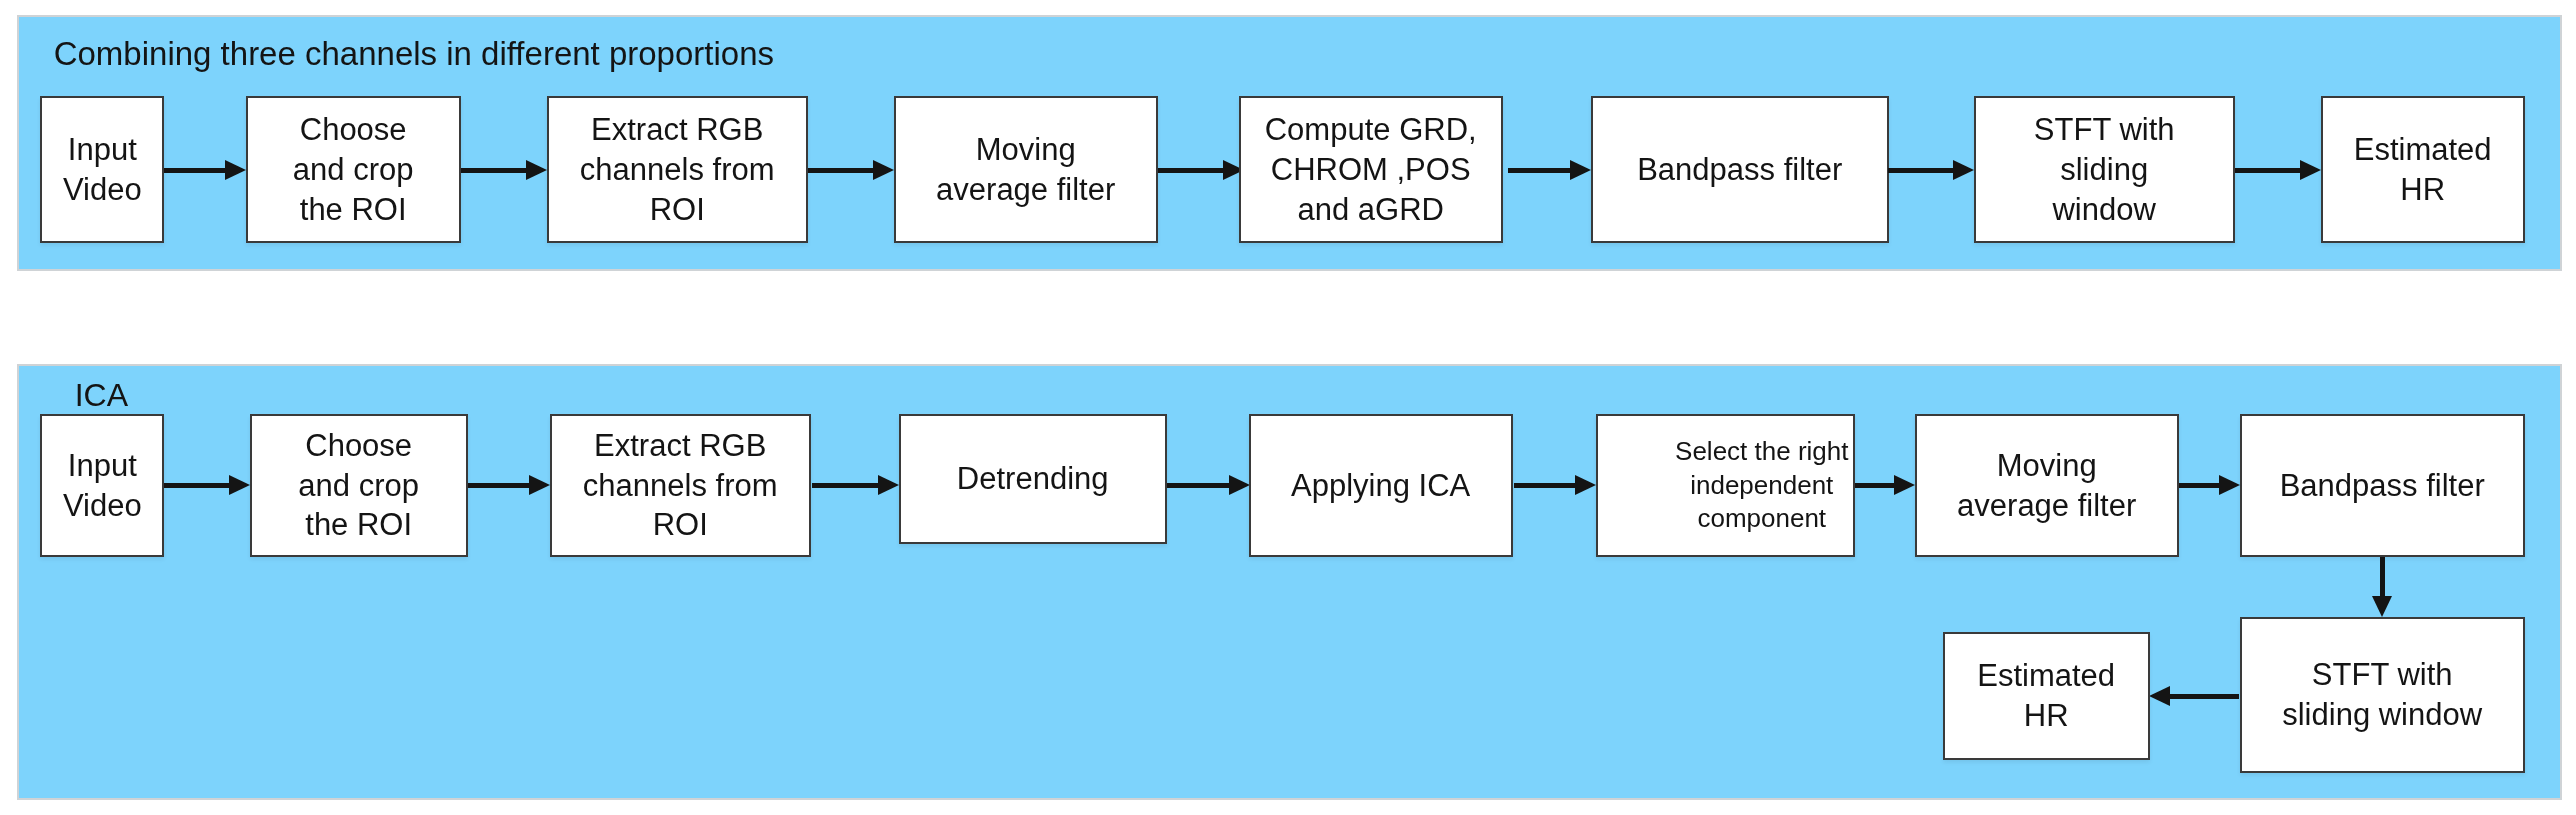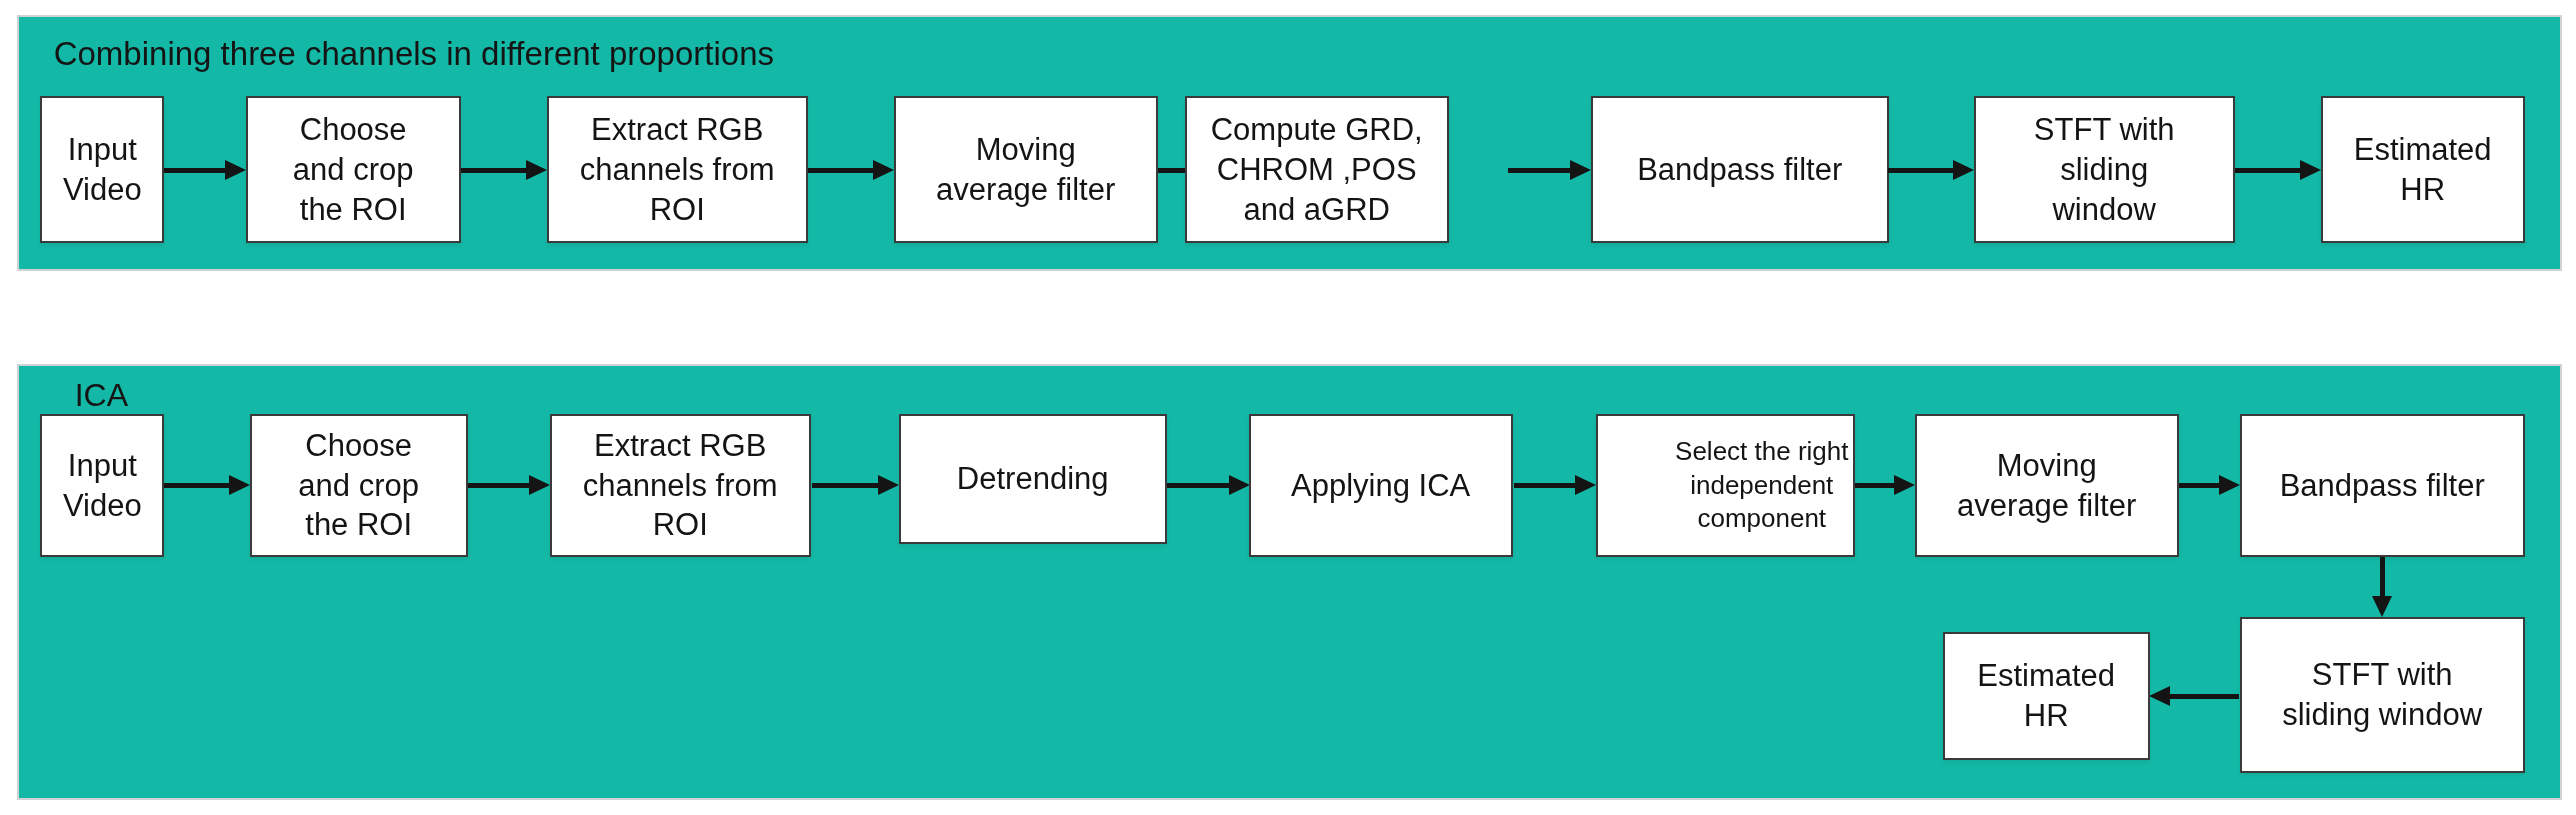--- a/index.html
+++ b/index.html
@@ -5,21 +5,21 @@
   * { margin:0; padding:0; box-sizing:border-box; }
   html,body { background:#ffffff; }
   body {
     width:2576px; height:816px;
     position:relative;
     font-family:"Liberation Sans","DejaVu Sans",sans-serif;
     color:#111111;
   }
   .panel {
     position:absolute;
-    background:#14b8a6;
+    background:#7dd3fc;
     border:2.1px solid #cfd3d6;
   }
   .panel1 { left:16.7px; top:15.3px;  width:2545px; height:256px; }
   .panel2 { left:16.7px; top:364px; width:2545px; height:436px; }
   .panel-title {
     position:absolute;
     font-size:33px;
     line-height:1.2;
     color:#141414;
     white-space:nowrap;
@@ -101,21 +101,21 @@
 ROI</span>
     </div>
     <div class="arr arr-r" style="left:789px; top:143px; width:86px; height:21px;"></div>
 
     <div class="node" style="left:875px; top:79px; width:264px; height:147px;">
       <span class="label">Moving
 average filter</span>
     </div>
     <div class="arr arr-r" style="left:1139px; top:143px; width:86px; height:21px;"></div>
 
-    <div class="node" style="left:1166px; top:79px; width:264px; height:147px;">
+    <div class="node" style="left:1220px; top:79px; width:264px; height:147px;">
       <span class="label">Compute GRD,
 CHROM ,POS
 and aGRD</span>
     </div>
     <div class="arr arr-r" style="left:1489px; top:143px; width:83px; height:21px;"></div>
 
     <div class="node" style="left:1572px; top:79px; width:298px; height:147px;">
       <span class="label">Bandpass filter</span>
     </div>
     <div class="arr arr-r" style="left:1869px; top:143px; width:86px; height:21px;"></div>

